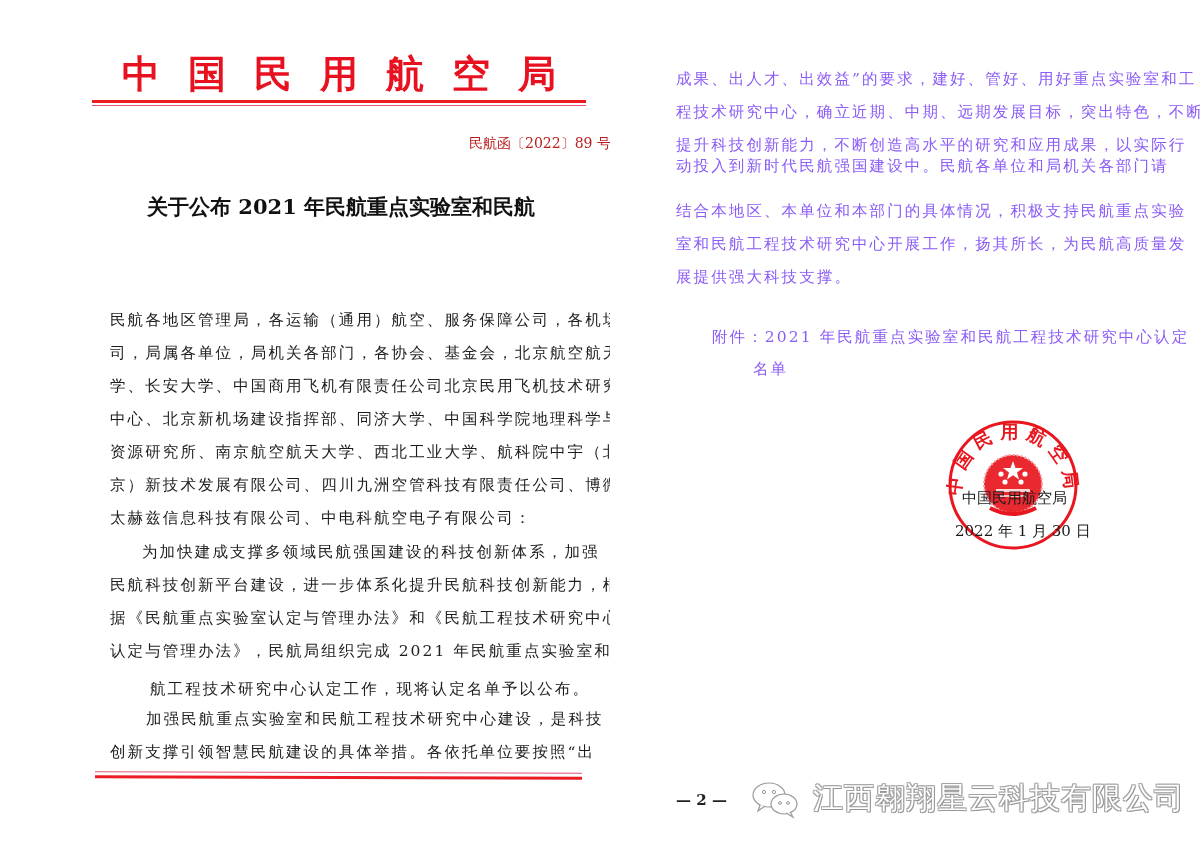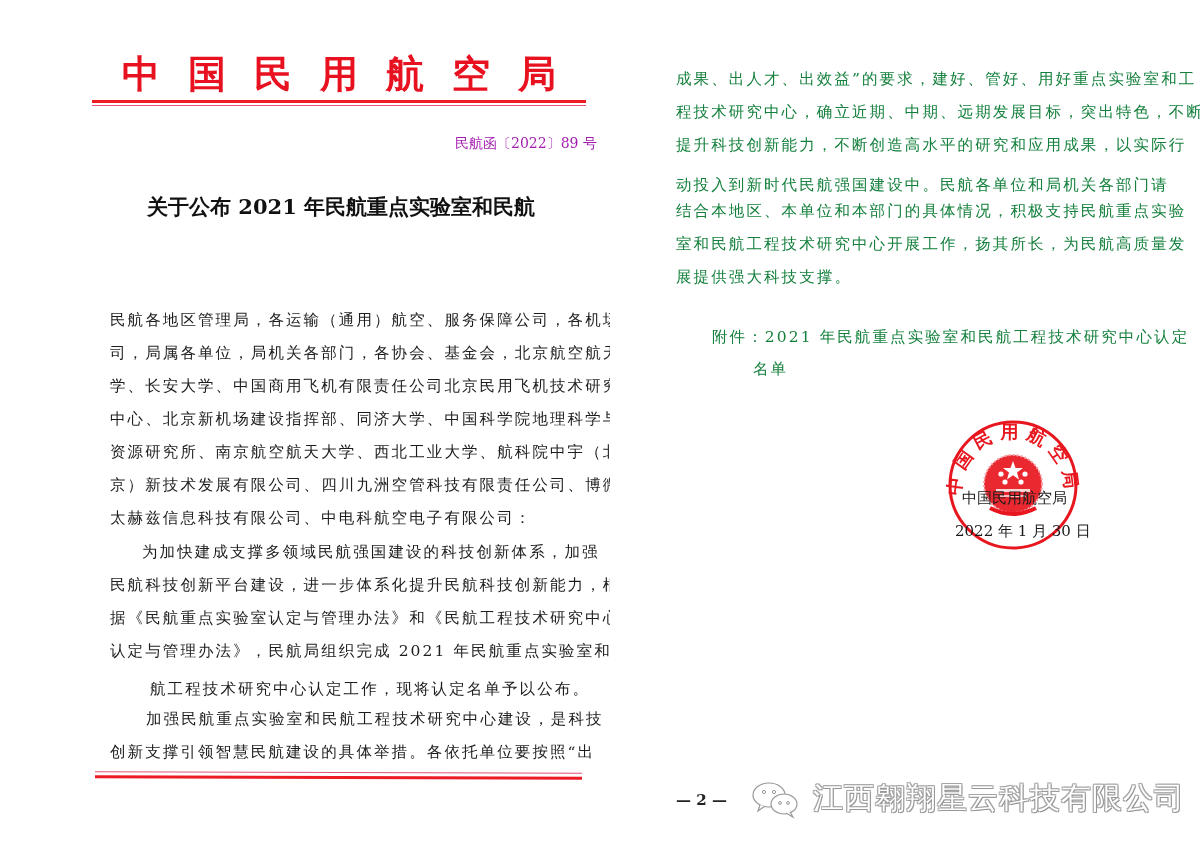--- a/index.html
+++ b/index.html
@@ -11,24 +11,24 @@
     .page-left { left: 0; width: 610px; }
     .page-right { left: 610px; width: 590px; }
     .abs { position: absolute; white-space: nowrap; }
 
     .masthead {
       left: 92px; top: 52px; width: 494px; text-align: center;
       font-family: "DejaVu Serif", serif; font-weight: bold; font-size: 38px;
       color: #e8111f; letter-spacing: 28px; text-indent: 28px; line-height: 44px;
     }
     .rule { position: absolute; background: #ec1b24; }
-    .doc-number { left: 455px; top: 133px; font-size: 14px; color: #a21caf; line-height: 20px; text-align: right; }
+    .doc-number { left: 469px; top: 133px; font-size: 14px; color: #b91c1c; line-height: 20px; text-align: right; }
     .title-line { font-size: 21px; font-weight: bold; color: #111; line-height: 28px; }
     .body-line { font-size: 15.5px; color: #1d1d1d; line-height: 22px; letter-spacing: 2.1px; }
-    .body-line-r { font-size: 15.5px; color: #15803d; line-height: 22px; letter-spacing: 2.1px; }
+    .body-line-r { font-size: 15.5px; color: #8b5cf6; line-height: 22px; letter-spacing: 2.1px; }
 
     .seal { position: absolute; left: 946px; top: 418px; width: 134px; height: 134px; }
     .seal-text { font-size: 15px; color: #1a1a1a; line-height: 20px; }
     .page-num { left: 676px; top: 789px; font-size: 15px; font-weight: bold; color: #222; line-height: 22px; }
     .watermark {
       left: 805px; top: 778px; font-size: 30px; color: #ffffff; line-height: 40px;
       font-family: "DejaVu Sans", sans-serif; letter-spacing: 1px;
       text-shadow: 0 0 1px #777, 1px 1px 0 #999, -1px -1px 0 #aaa, 1px -1px 0 #aaa, -1px 1px 0 #aaa;
       margin-left: 8px;
     }
@@ -72,21 +72,21 @@
   <div class="rule" style="left:95px; top:772px; width:487px; height:1px; background:#e25577; transform:rotate(0.15deg);"></div>
   <div class="rule" style="left:95px; top:776px; width:487px; height:3px; transform:rotate(0.15deg);"></div>
 </div>
 
 <div class="page page-right"></div>
 
 <div>
   <div class="abs body-line-r" style="left:676px; top:68px;">成果、出人才、出效益”的要求，建好、管好、用好重点实验室和工</div>
   <div class="abs body-line-r" style="left:676px; top:101px;">程技术研究中心，确立近期、中期、远期发展目标，突出特色，不断</div>
   <div class="abs body-line-r" style="left:676px; top:134px;">提升科技创新能力，不断创造高水平的研究和应用成果，以实际行</div>
-  <div class="abs body-line-r" style="left:676px; top:174px;">动投入到新时代民航强国建设中。民航各单位和局机关各部门请</div>
+  <div class="abs body-line-r" style="left:676px; top:156px;font-family:Liberation Mono, monospace;">动投入到新时代民航强国建设中。民航各单位和局机关各部门请</div>
   <div class="abs body-line-r" style="left:676px; top:200px;">结合本地区、本单位和本部门的具体情况，积极支持民航重点实验</div>
   <div class="abs body-line-r" style="left:676px; top:233px;">室和民航工程技术研究中心开展工作，扬其所长，为民航高质量发</div>
   <div class="abs body-line-r" style="left:676px; top:266px;">展提供强大科技支撑。</div>
 </div>
 
 <div>
   <div class="abs body-line-r" style="left:712px; top:326px;">附件：2021 年民航重点实验室和民航工程技术研究中心认定</div>
   <div class="abs body-line-r" style="left:753px; top:358px;">名单</div>
 </div>
 

